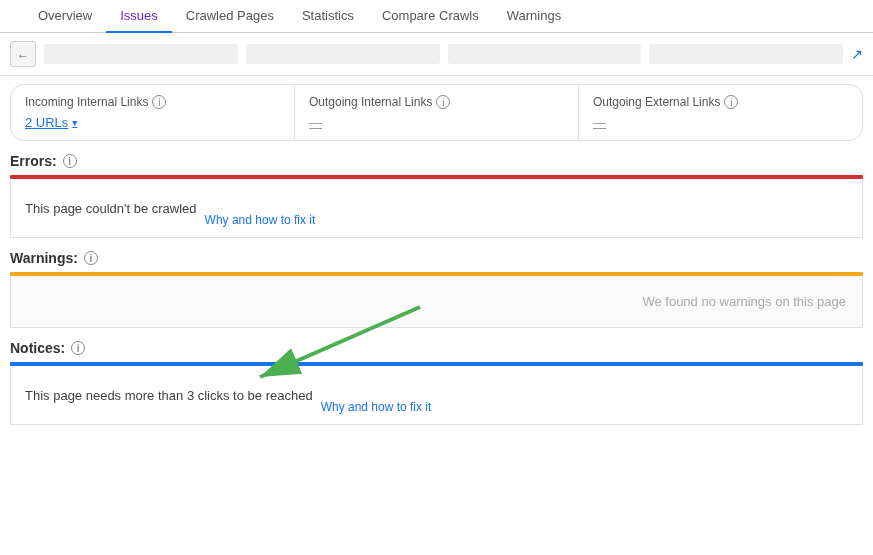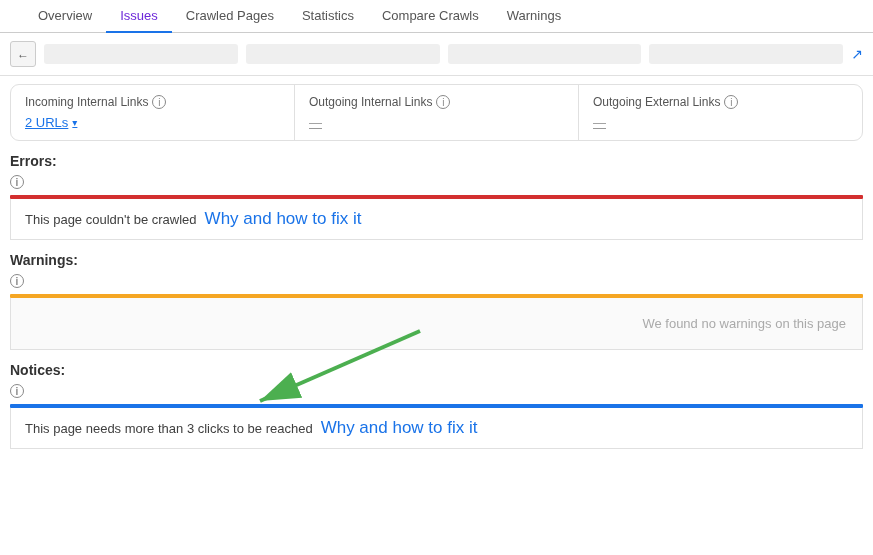--- a/index.html
+++ b/index.html
@@ -59,21 +59,21 @@
       color: #1a73e8;
       font-size: 14px;
       cursor: pointer;
     }
 
     
     .links-section {
       display: flex;
       border: 1px solid #e0e0e0;
       margin: 8px 10px;
-      border-radius: 9px;
+      border-radius: 14px;
     }
     .link-col {
       flex: 1;
       padding: 10px 14px;
       border-right: 1px solid #e0e0e0;
     }
     .link-col:last-child { border-right: none; }
     .link-col-title {
       font-size: 12px;
       color: #555;
@@ -105,26 +105,25 @@
     }
     .link-value.dash { color: #999; }
     .chevron-down { font-size: 10px; color: #1a73e8; }
 
     
     .section {
       margin: 12px 10px 0;
     }
     .section-header {
       display: flex;
-      align-items: flex-start;
+      align-items: center;
       gap: 6px;
       font-weight: bold;
       font-size: 14px;
       margin-bottom: 6px;
-      flex-direction: column;
     }
     .section-bar {
       height: 4px;
       border-radius: 1px;
       margin-bottom: 0;
     }
     .bar-red { background: #d32f2f; }
     .bar-orange { background: #f5a623; }
     .bar-blue { background: #1a73e8; }
 
@@ -137,23 +136,24 @@
       align-items: center;
       gap: 8px;
       background: #fff;
     }
     .issue-text {
       font-size: 13px;
     }
     .issue-text.orange { color: #404040; }
     .fix-link {
       color: #1a73e8;
-      font-size: 17px;
+      font-size: 12px;
       cursor: pointer;
       text-decoration: none;
+      margin-top: 24px;
     }
 
     
     .empty-state {
       padding: 18px 16px;
       border: 1px solid #e0e0e0;
       border-top: none;
       text-align: right;
       color: #aaa;
       font-size: 13px;

